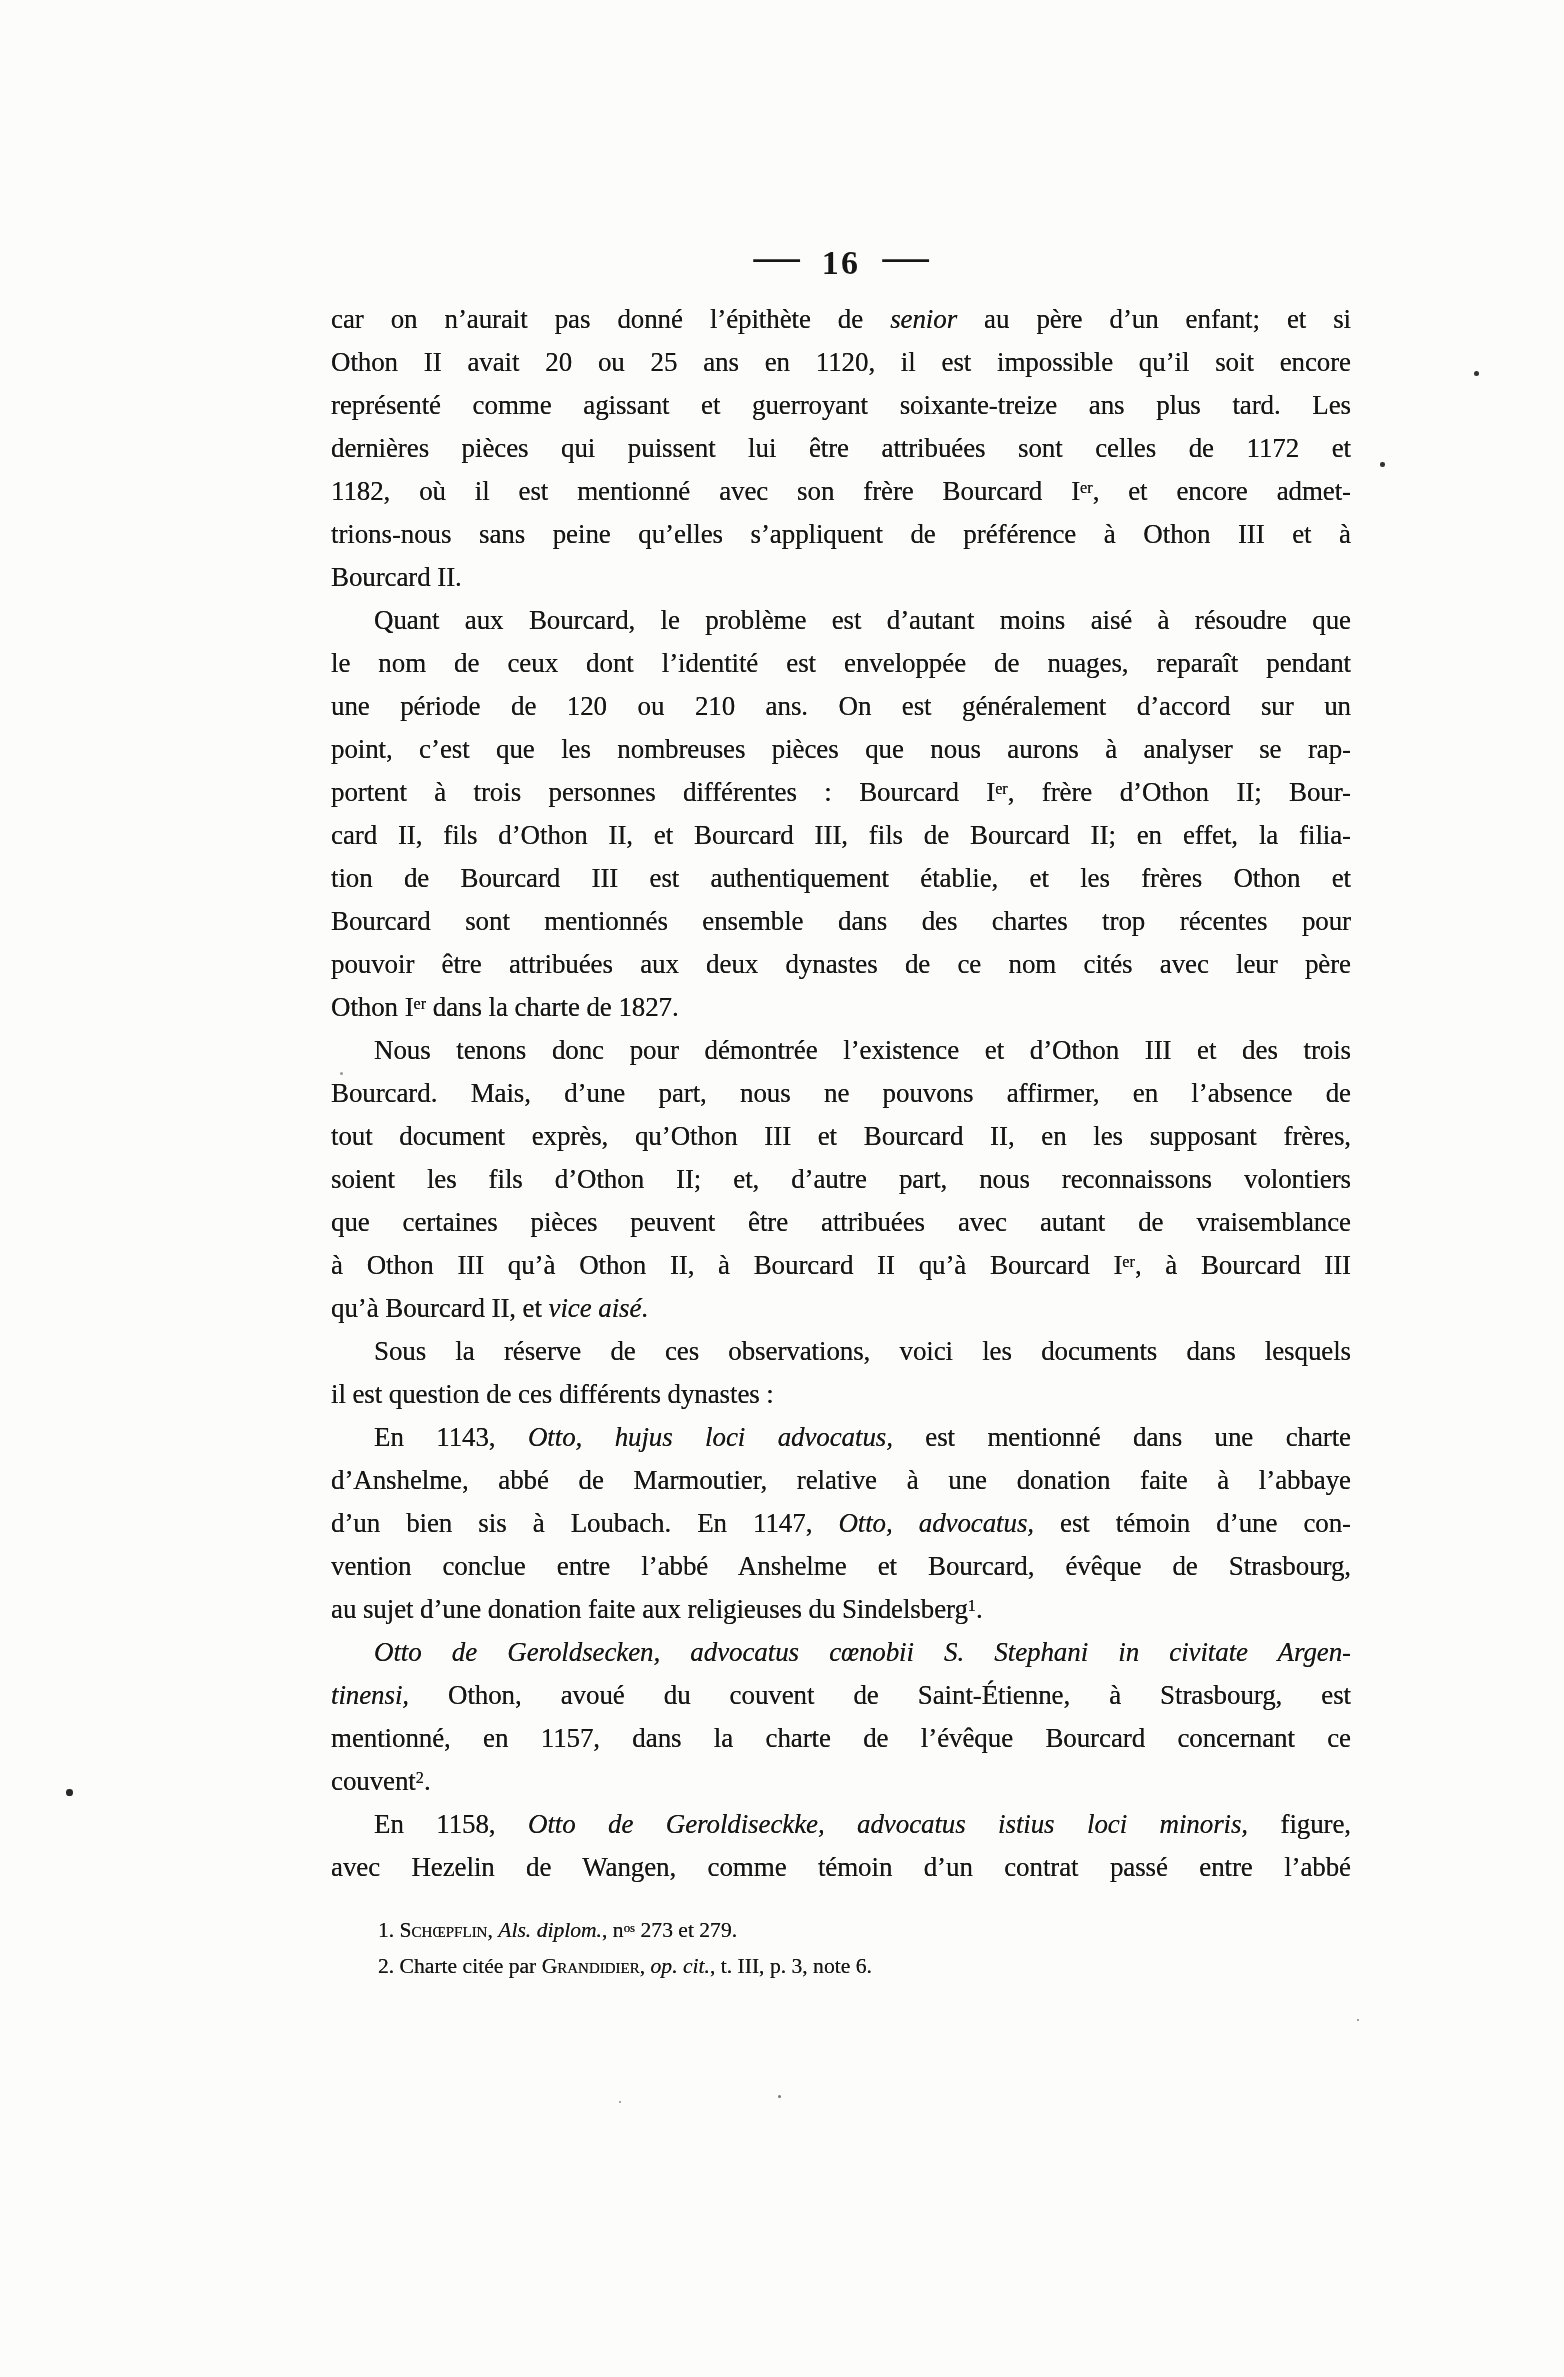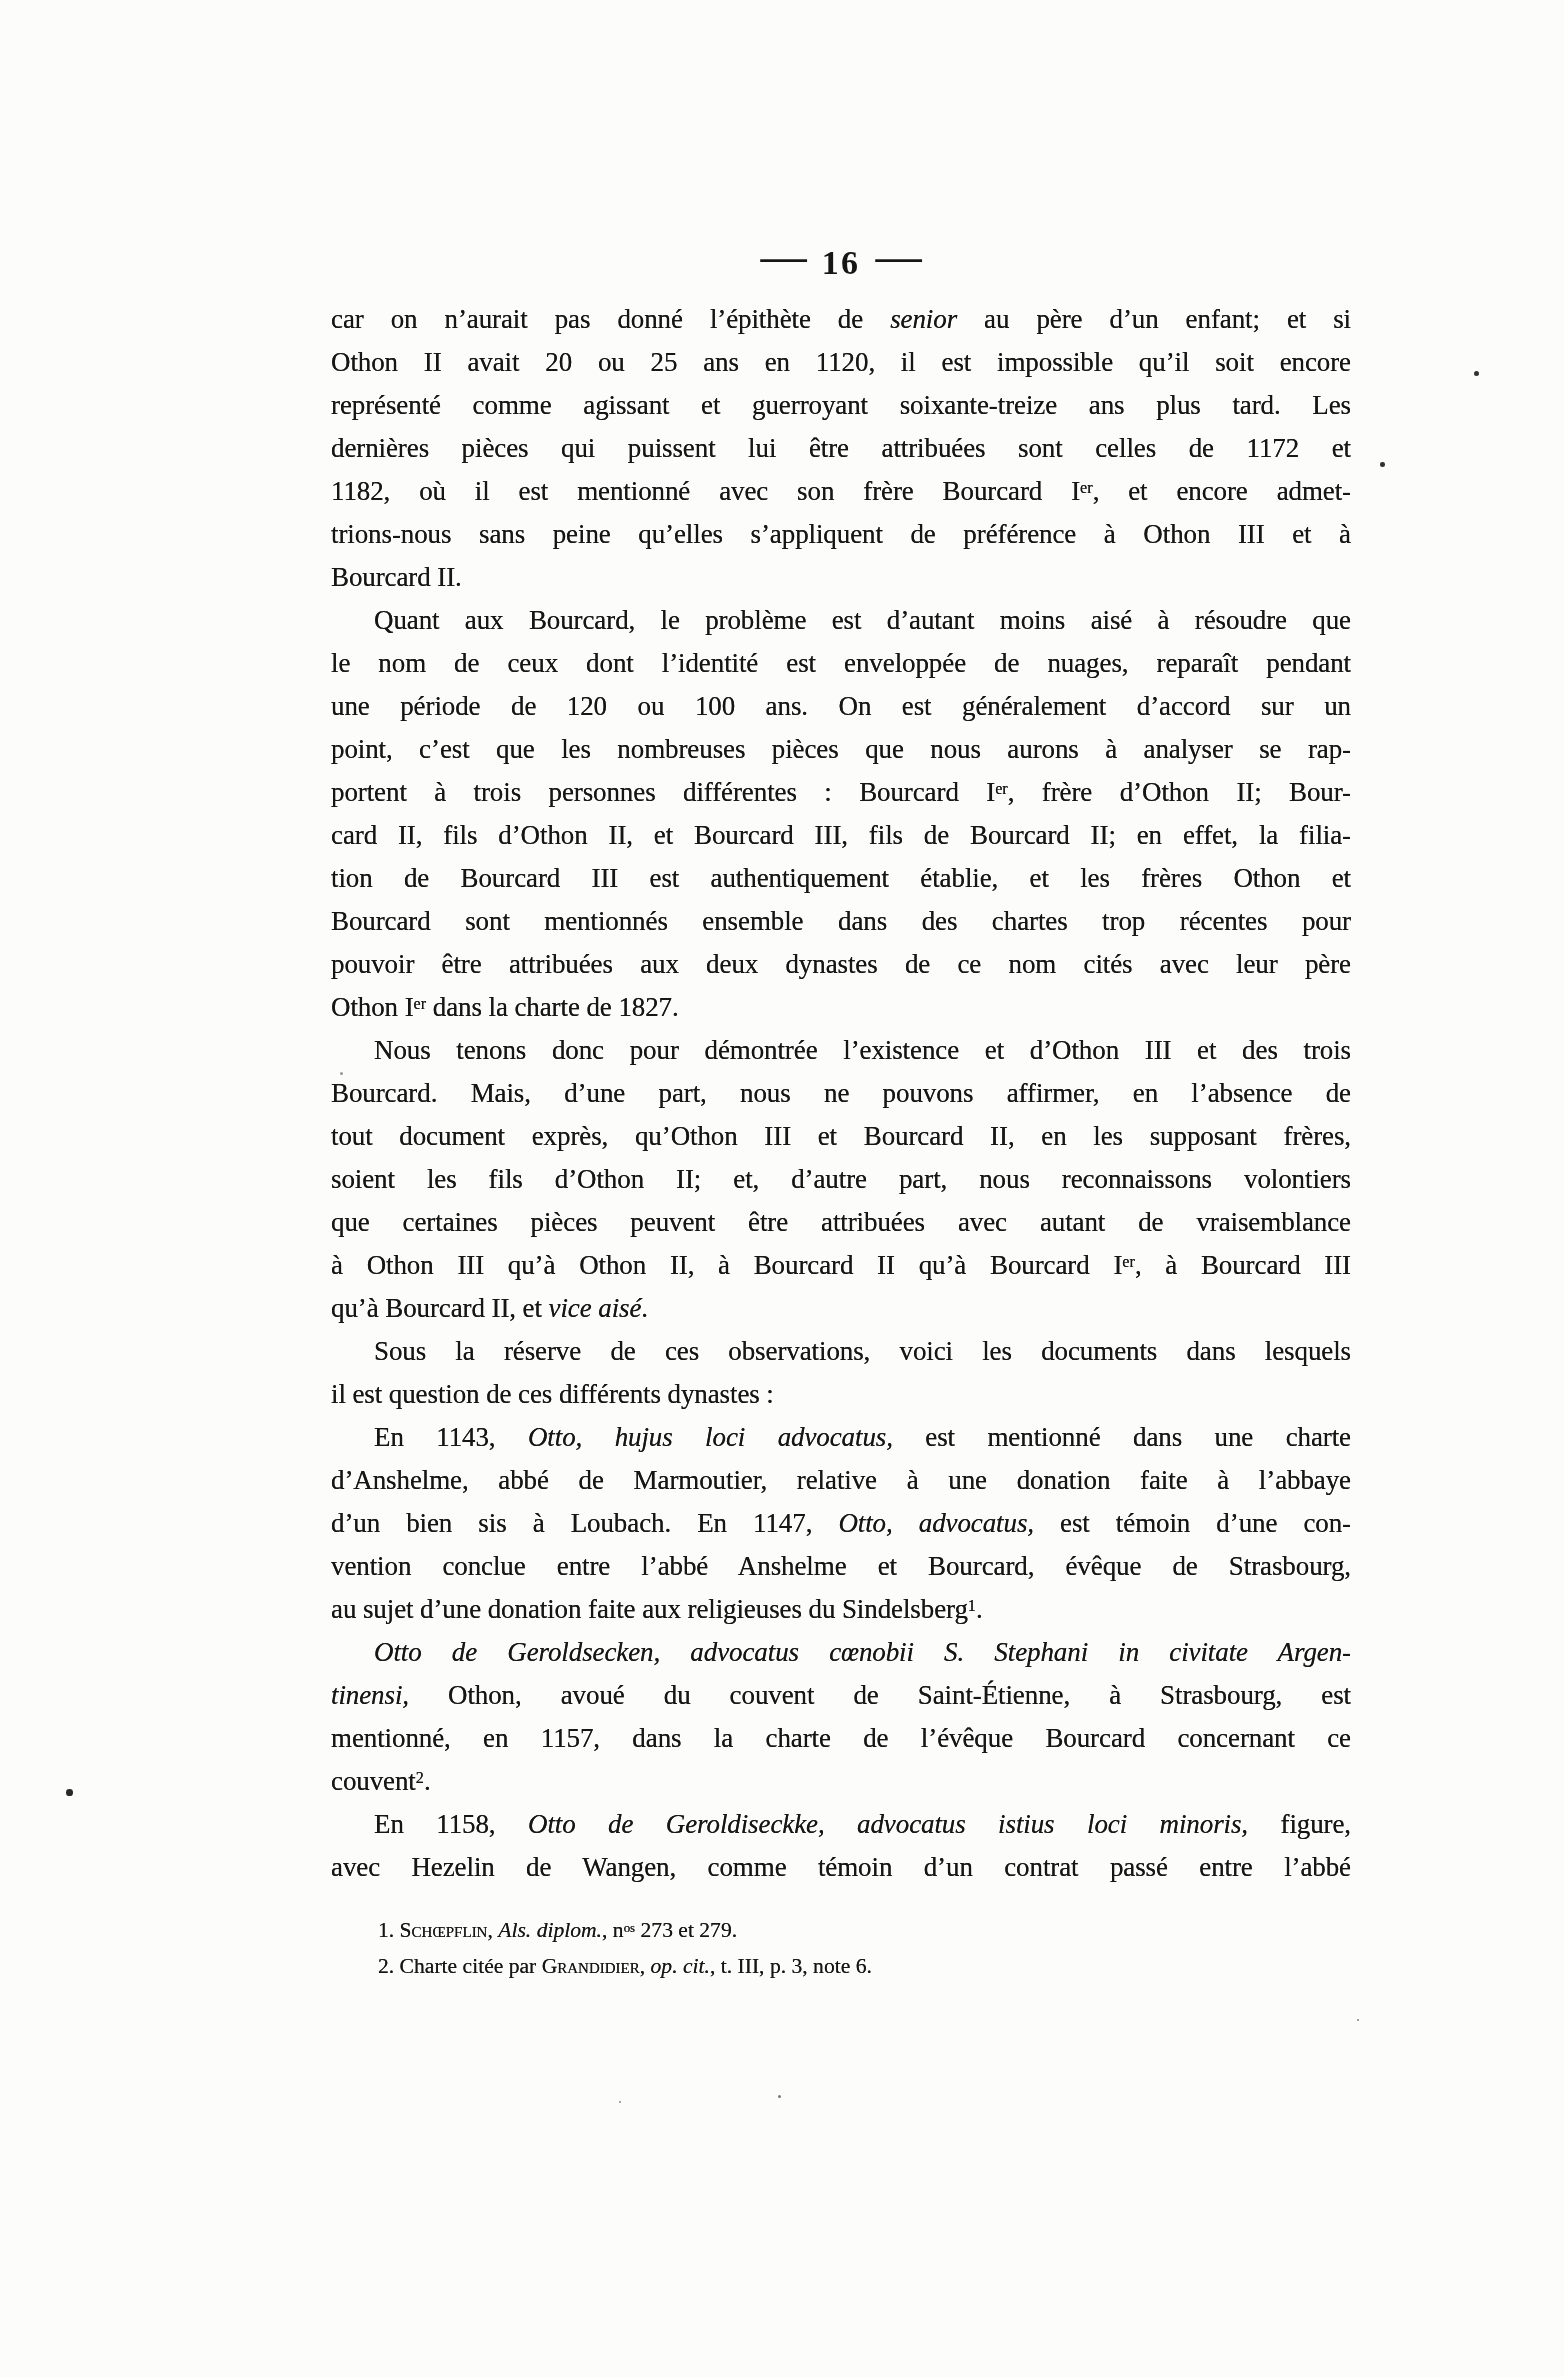--- a/index.html
+++ b/index.html
@@ -21,21 +21,21 @@
   }
   .page-header .dash {
     font-size: 37px; font-weight: bold;
     display: inline-block;
     transform: scaleX(1.25);
     vertical-align: 3.7px;
   }
   .page-header .page-number {
     font-size: 34px; font-weight: bold;
     display: inline-block;
-    margin: 0 20px;
+    margin: 0 27px;
     letter-spacing: 2.2px;
   }
 
   .text-block {
     position: absolute;
     left: 331px; top: 298px; width: 1020px;
     font-size: 27px;
     letter-spacing: -0.1px;
     text-shadow: 0 0 0.5px rgba(10,10,10,0.8);
   }
@@ -92,21 +92,21 @@
         <div class="line j"><span>Othon II avait 20 ou 25 ans en 1120, il est impossible qu’il soit encore</span></div>
         <div class="line j"><span>représenté comme agissant et guerroyant soixante-treize ans plus tard. Les</span></div>
         <div class="line j"><span>dernières pièces qui puissent lui être attribuées sont celles de 1172 et</span></div>
         <div class="line j"><span>1182, où il est mentionné avec son frère Bourcard I</span><span class="sup">er</span><span>, et encore admet-</span></div>
         <div class="line j"><span>trions-nous sans peine qu’elles s’appliquent de préférence à Othon III et à</span></div>
         <div class="line"><span>Bourcard II.</span></div>
       </div>
       <div class="para">
         <div class="line j ind"><span>Quant aux Bourcard, le problème est d’autant moins aisé à résoudre que</span></div>
         <div class="line j"><span>le nom de ceux dont l’identité est enveloppée de nuages, reparaît pendant</span></div>
-        <div class="line j"><span>une période de 120 ou 100 ans. On est généralement d’accord sur un</span></div>
+        <div class="line j"><span>une période de 120 ou 210 ans. On est généralement d’accord sur un</span></div>
         <div class="line j"><span>point, c’est que les nombreuses pièces que nous aurons à analyser se rap-</span></div>
         <div class="line j"><span>portent à trois personnes différentes : Bourcard I</span><span class="sup">er</span><span>, frère d’Othon II; Bour-</span></div>
         <div class="line j"><span>card II, fils d’Othon II, et Bourcard III, fils de Bourcard II; en effet, la filia-</span></div>
         <div class="line j"><span>tion de Bourcard III est authentiquement établie, et les frères Othon et</span></div>
         <div class="line j"><span>Bourcard sont mentionnés ensemble dans des chartes trop récentes pour</span></div>
         <div class="line j"><span>pouvoir être attribuées aux deux dynastes de ce nom cités avec leur père</span></div>
         <div class="line"><span>Othon I</span><span class="sup">er</span><span> dans la charte de 1827.</span></div>
       </div>
       <div class="para">
         <div class="line j ind"><span>Nous tenons donc pour démontrée l’existence et d’Othon III et des trois</span></div>

